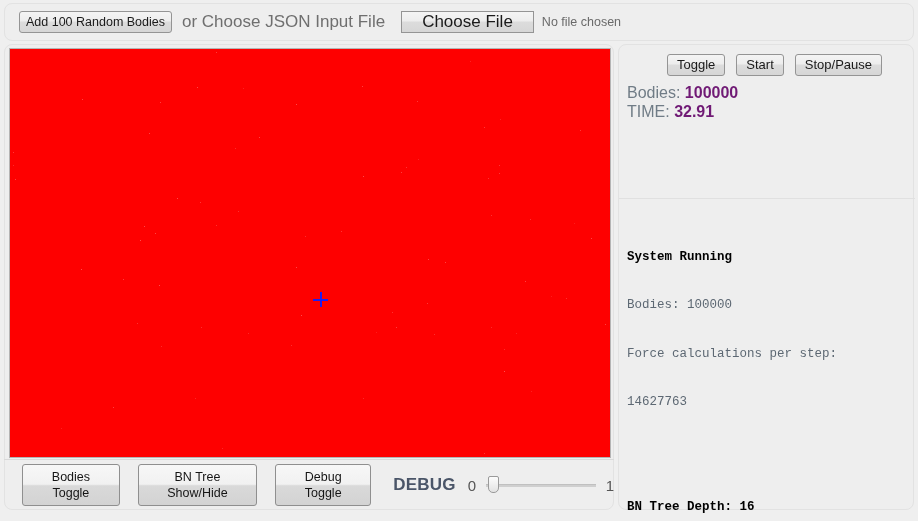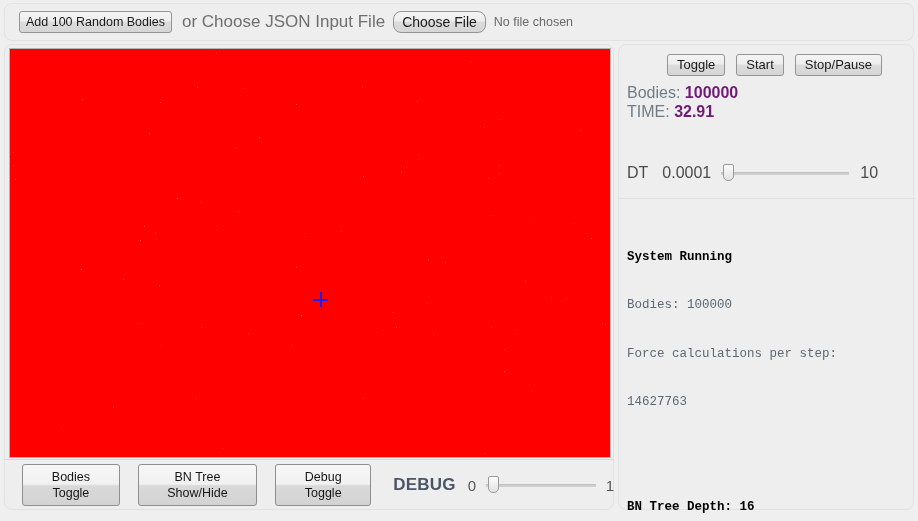--- a/index.html
+++ b/index.html
@@ -47,32 +47,32 @@
     line-height: 14px;
     cursor: pointer;
     white-space: nowrap;
   }
 
   #add-bodies-btn { font-size: 12.5px; padding: 3px 6px; }
 
   .toolbar-text {
     font-size: 17px;
     color: #6f6f6f;
-    margin: 0 8px 0 10px;
+    margin: 0 16px 0 10px;
     font-family: "Liberation Sans", sans-serif;
   }
 
   #file-input-wrap {
     display: flex;
     align-items: center;
   }
   #choose-file-btn {
-    font-size: 14px;
-    padding: 3px 8px;
-    border-radius: 8px;
+    font-size: 17px;
+    padding: 3px 20px;
+    border-radius: 0;
   }
   #no-file-label {
     font-size: 12.5px;
     color: #6a6a6a;
     margin-left: 8px;
   }
 
   
   #sim-panel {
     position: absolute;
@@ -389,29 +389,20 @@
       <div class="readout">
         <span>Bodies:</span>
         <b>100000</b>
       </div>
       <div class="readout">
         <span>TIME:</span>
         <b>32.91</b>
       </div>
     </div>
 
-    <div id="dt-slider-row">
-      <span id="dt-slider-label">DT</span>
-      <span id="dt-slider-min">0.0001</span>
-      <span class="slider" id="dt-slider">
-        <span class="track"></span>
-        <span class="thumb"></span>
-      </span>
-      <span id="dt-slider-max">10</span>
-    </div>
 
     <div id="stats-sep"></div>
 
     <div id="stats">
       <div class="stat-line stat-head">System Running</div>
       <div class="stat-line">Bodies: 100000</div>
       <div class="stat-line">Force calculations per step:</div>
       <div class="stat-line">14627763</div>
       <div class="stat-gap"></div>
       <div class="stat-line stat-head">BN Tree Depth: 16</div>

